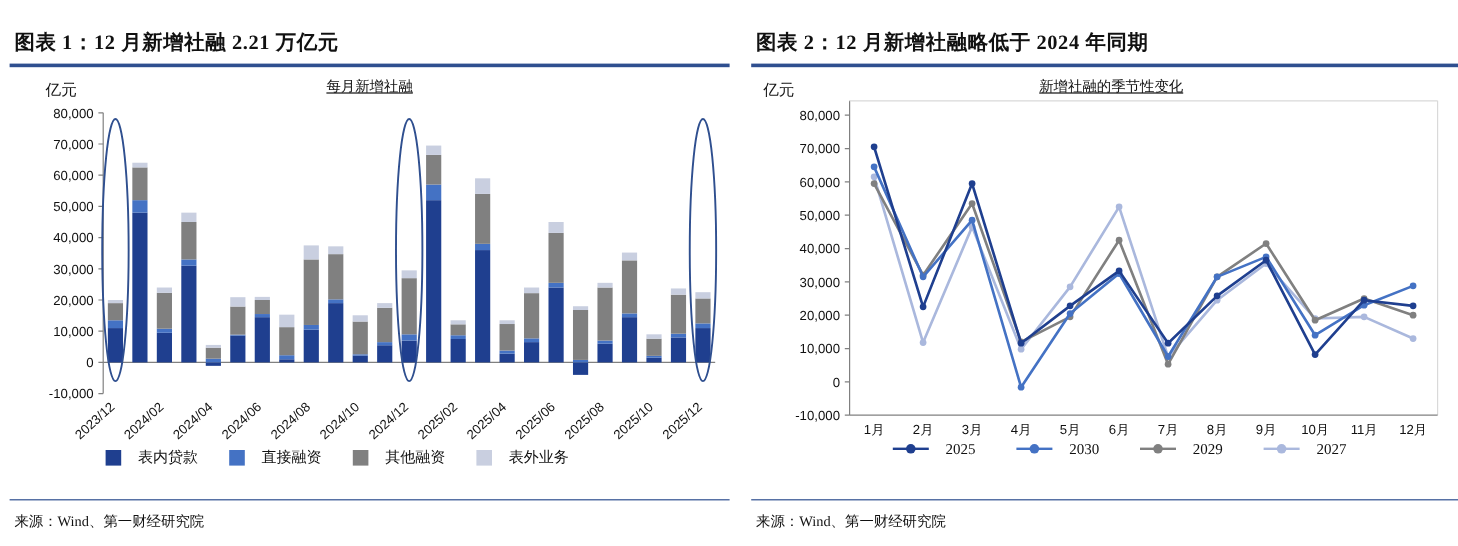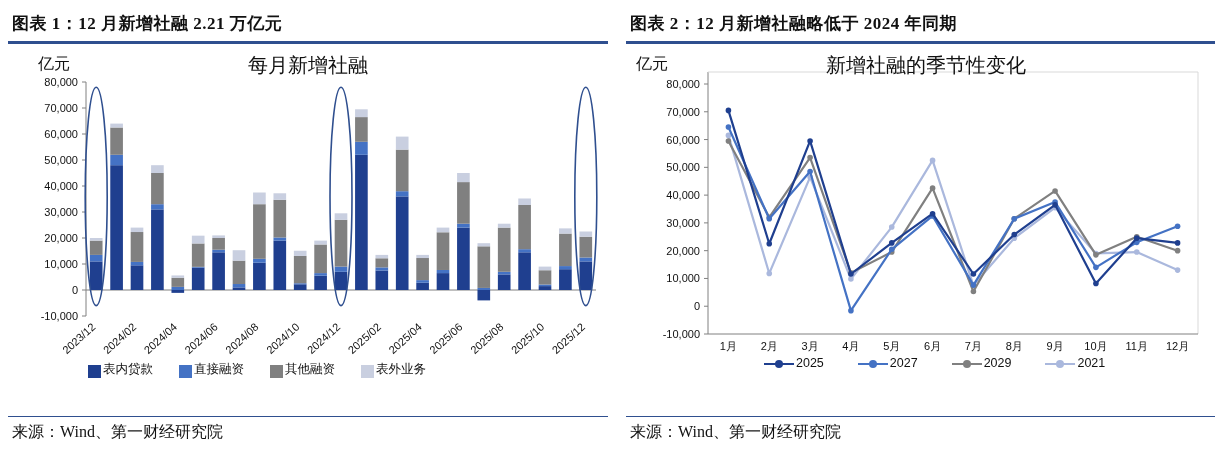--- a/index.html
+++ b/index.html
@@ -10,41 +10,41 @@
     color:#1b1b1b;
     overflow:hidden;
   }
   .wrap{display:flex;width:1215px;height:455px;}
   .panel{position:relative;width:600px;height:455px;box-sizing:border-box;}
   .panel.left{margin-left:8px;}
   .panel.right{margin-left:18px;}
 
   .panel-title{
     font-size:17px;font-weight:bold;letter-spacing:0.5px;
-    padding:12px 4px 6px 4px;color:#111;
+    padding:24px 4px 6px 4px;color:#111;
     font-family:"Liberation Serif","DejaVu Serif",serif;
   }
   .title-rule{height:2.5px;background:#2f4f8f;width:100%;}
   .bottom-rule{position:absolute;left:0;right:0;bottom:38px;height:1.5px;background:#2f4f8f;}
   .source{
-    position:absolute;left:4px;bottom:12px;font-size:16px;color:#111;
+    position:absolute;left:4px;bottom:12px;font-size:12px;color:#111;
     font-family:"Liberation Serif","DejaVu Serif",serif;
   }
 
   .chart-area{position:relative;width:600px;height:340px;}
-  .unit{position:absolute;font-size:16px;color:#111;}
-  .chart-title{position:absolute;width:100%;text-align:center;font-size:20px;color:#111;}
+  .unit{position:absolute;font-size:13px;color:#111;}
+  .chart-title{position:absolute;width:100%;text-align:center;font-size:12px;color:#111;text-decoration:underline;}
 
   svg{display:block;}
 
   .legend{
     position:absolute;display:flex;align-items:center;gap:26px;
     font-size:12.5px;color:#111;
   }
-  .legend .item{display:flex;align-items:flex-end;gap:2px;}
+  .legend .item{display:flex;align-items:center;gap:14px;font-family:Liberation Serif, serif;}
   .legend .swatch{width:13px;height:13px;display:inline-block;}
   .legend .lswatch{width:30px;height:12px;display:inline-block;position:relative;}
   .legend .lswatch i{
     position:absolute;left:0;top:5px;width:30px;height:2.4px;display:block;
   }
   .legend .lswatch b{
     position:absolute;left:11px;top:2px;width:8px;height:8px;border-radius:50%;display:block;
   }
 </style>
 </head>
@@ -317,48 +317,48 @@
           <circle cx="265.75" cy="198.88888888888889" r="2.8" fill="#1f3f8f"></circle>
           <circle cx="306.58333333333337" cy="169.72222222222223" r="2.8" fill="#1f3f8f"></circle>
           <circle cx="347.4166666666667" cy="230" r="2.8" fill="#1f3f8f"></circle>
           <circle cx="388.25000000000006" cy="190.55555555555554" r="2.8" fill="#1f3f8f"></circle>
           <circle cx="429.08333333333337" cy="160.83333333333331" r="2.8" fill="#1f3f8f"></circle>
           <circle cx="469.9166666666667" cy="239.44444444444446" r="2.8" fill="#1f3f8f"></circle>
           <circle cx="510.75000000000006" cy="194.16666666666666" r="2.8" fill="#1f3f8f"></circle>
           <circle cx="551.5833333333334" cy="198.88888888888889" r="2.8" fill="#1f3f8f"></circle>
         </svg>
 
-      <div class="legend" style="left:138px;bottom:14px;gap:34px;">
+      <div class="legend" style="left:118px;bottom:14px;gap:34px;">
         <div class="item">
           <span class="lswatch">
               <i style="background:#1f3f8f"></i>
               <b style="background:#1f3f8f"></b>
             </span>
           <span>2025</span>
         </div>
         <div class="item">
           <span class="lswatch">
               <i style="background:#4472c4"></i>
               <b style="background:#4472c4"></b>
             </span>
-          <span>2027</span>
+          <span>2030</span>
         </div>
         <div class="item">
           <span class="lswatch">
               <i style="background:#808080"></i>
               <b style="background:#808080"></b>
             </span>
           <span>2029</span>
         </div>
         <div class="item">
           <span class="lswatch">
               <i style="background:#aab8dd"></i>
               <b style="background:#aab8dd"></b>
             </span>
-          <span>2021</span>
+          <span>2027</span>
         </div>
       </div>
     </div>
 
     <div class="bottom-rule"></div>
     <div class="source">来源：Wind、第一财经研究院</div>
   </div>
 
 </div>
 

